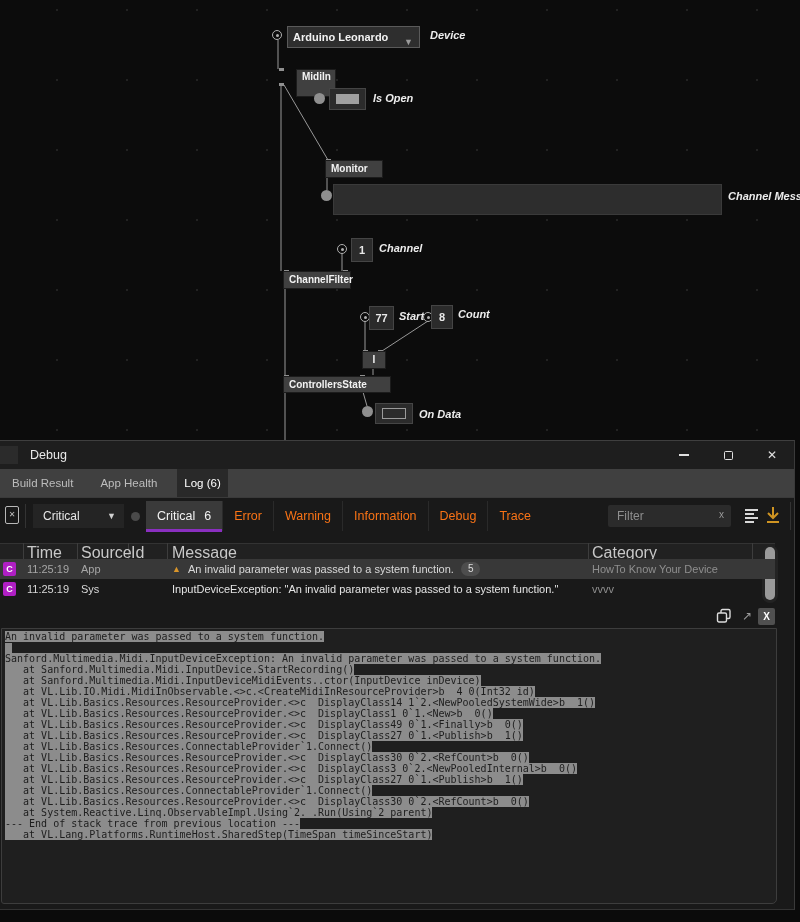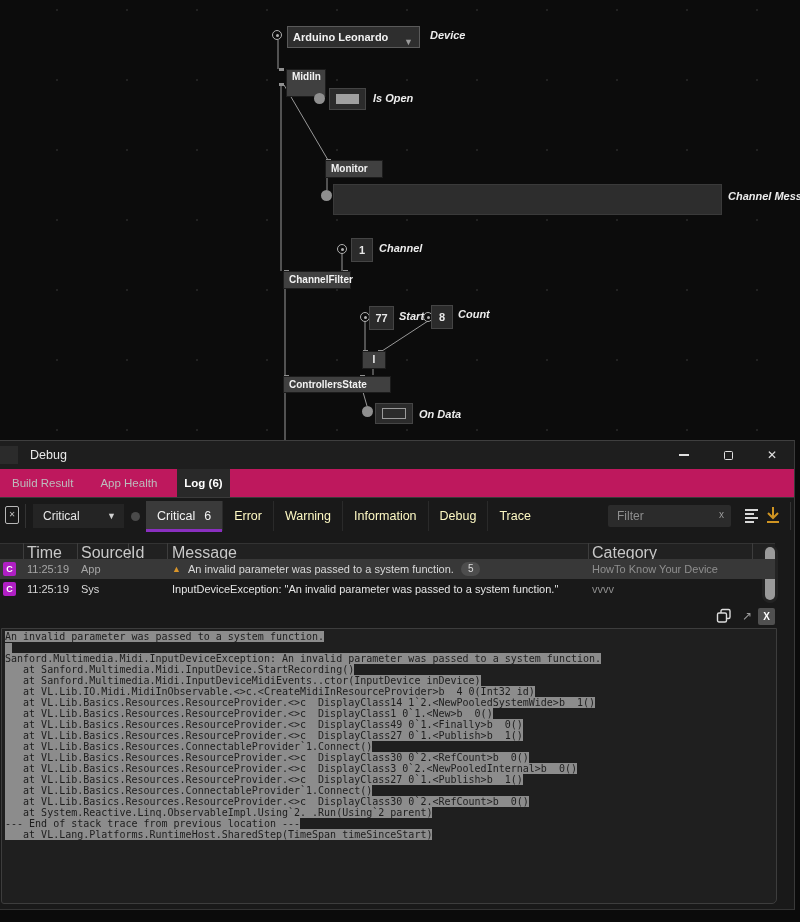--- a/index.html
+++ b/index.html
@@ -41,39 +41,39 @@
   .win-icon { width:18px; height:18px; background:#2b2b2b; }
   .title-text { margin-left:12px; font-size:12.5px; color:#eaeaea; }
   .winbtns { margin-left:auto; display:flex; }
   .winbtn { width:44px; height:28px; display:flex; align-items:center;
             justify-content:center; color:#e0e0e0; }
   .glyph-min { width:10px; height:1.5px; background:#e0e0e0; }
   .glyph-max { width:9px; height:9px; border:1.4px solid #e0e0e0; border-radius:1.5px; }
   .glyph-close { font-size:12px; line-height:1; }
 
   .tabbar { position:absolute; left:0; top:28px; width:100%; height:29px;
-            background:#be185d; border-bottom:1px solid #3a3a3a;
+            background:#404040; border-bottom:1px solid #3a3a3a;
             display:flex; align-items:stretch; }
   .tab { margin-left:5px; margin-right:8px; padding:0 7px; font-size:11.5px;
          color:#bdbdbd; display:flex; align-items:center; }
-  .tab.active { background:#292929; color:#fff;font-weight:bold; }
+  .tab.active { background:#292929; color:#fff; }
 
   .toolbar { position:absolute; left:0; top:60px; width:100%; height:32px; }
   .clear-btn { position:absolute; left:5px; top:5px; width:14px; height:18px;
                border:1px solid #b8b8b8; border-radius:2px; color:#c0c0c0;
                font-size:8px; text-align:center; line-height:16px; }
   .tsep { position:absolute; width:1px; background:#333; }
   .level-select { position:absolute; left:33px; top:3px; width:91px; height:24px;
                   background:#242424; color:#e6e6e6; font-size:12px;
                   line-height:24px; padding-left:10px; }
   .level-caret { position:absolute; right:8px; top:0; font-size:9px; color:#d0d0d0; }
   .tb-dot { position:absolute; left:131px; top:11px; width:9px; height:9px;
             border-radius:50%; background:#4a4a4a; }
   .chips { position:absolute; left:146px; top:0; height:30px; display:flex; }
-  .chip { line-height:30px; padding:0 11px; font-size:12.5px; color:#fef9c3;
+  .chip { line-height:30px; padding:0 11px; font-size:12.5px; color:#f97316;
           position:relative; border-left:1px solid #2a2a2a; white-space:nowrap; }
   .chip:first-child { border-left:none; }
   .chip.active { background:#3a3a3a; color:#f2f2f2; border-left:none; }
   .chip.active::after { content:''; position:absolute; left:0; right:0; bottom:-1px;
                         height:3px; background:#8a2fc0; }
   .chip .cnt { margin-left:9px; }
   .filter-box { position:absolute; left:608px; top:4px; width:123px; height:22px;
                 background:#2b2b2b; border-radius:2px; }
   .filter-box input { position:absolute; left:0; top:0; width:100%; height:100%;
                       background:transparent; border:none; outline:none;
@@ -162,21 +162,21 @@
       </g>
     </svg>
 
     <span class="pin-ring" style="left:272px;top:30px"></span>
     <div class="gnode" style="left:287px;top:26px;width:133px;height:22px;line-height:20px;background:#2e2e2e;border-color:#5a5a5a;font-size:11px">
       <span>Arduino Leonardo</span>
       <span class="dd-caret">▼</span>
     </div>
     <span class="glabel" style="left:430px;top:29px">Device</span>
 
-    <div class="gnode" style="left:286px;top:69px;width:40px;height:28px">
+    <div class="gnode" style="left:296px;top:69px;width:40px;height:28px">
       <span>MidiIn</span>
     </div>
 
     <span class="pin-dot" style="left:314px;top:93px"></span>
     <div class="iobox" style="left:329px;top:88px;width:37px;height:22px">
       <span class="toggle-fill"></span>
     </div>
     <span class="glabel" style="left:373px;top:92px">Is Open</span>
 
     <div class="gnode" style="left:325px;top:160px;width:58px;height:18px;line-height:16px">

